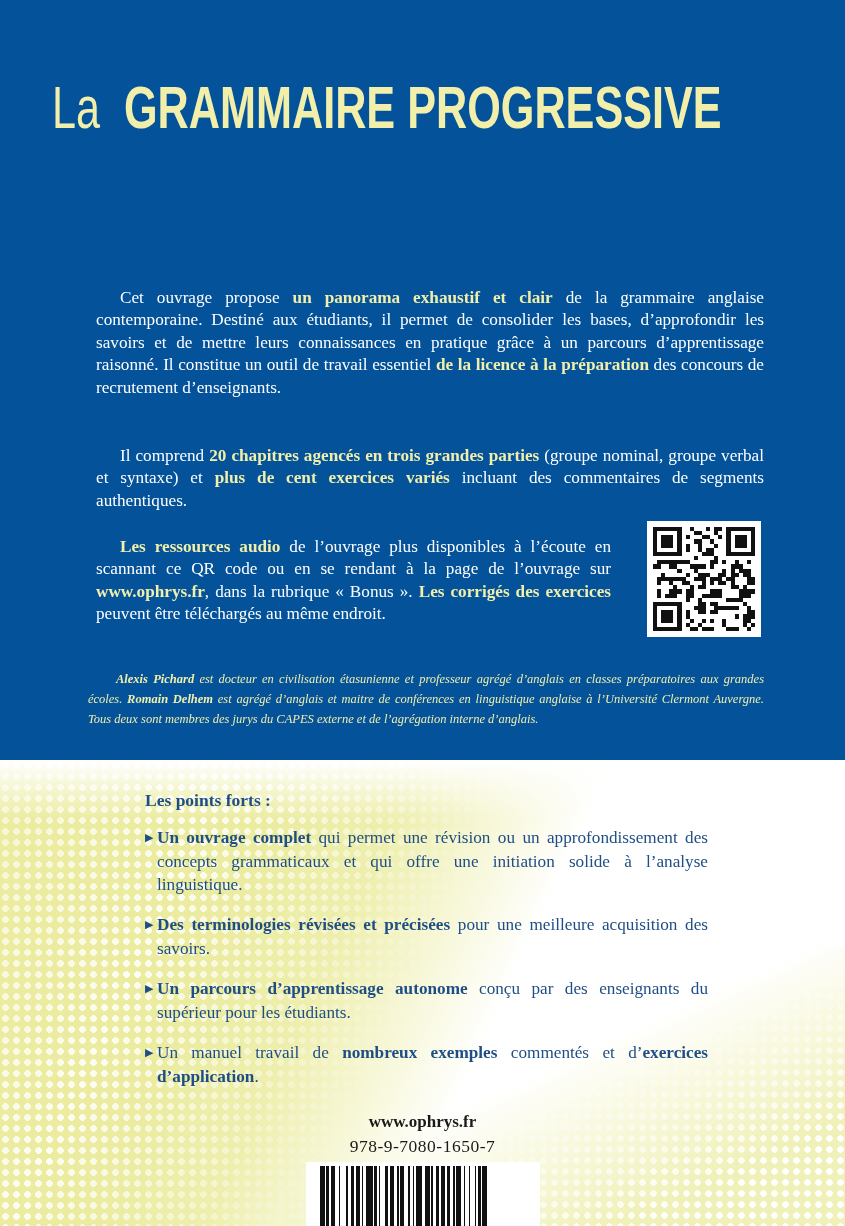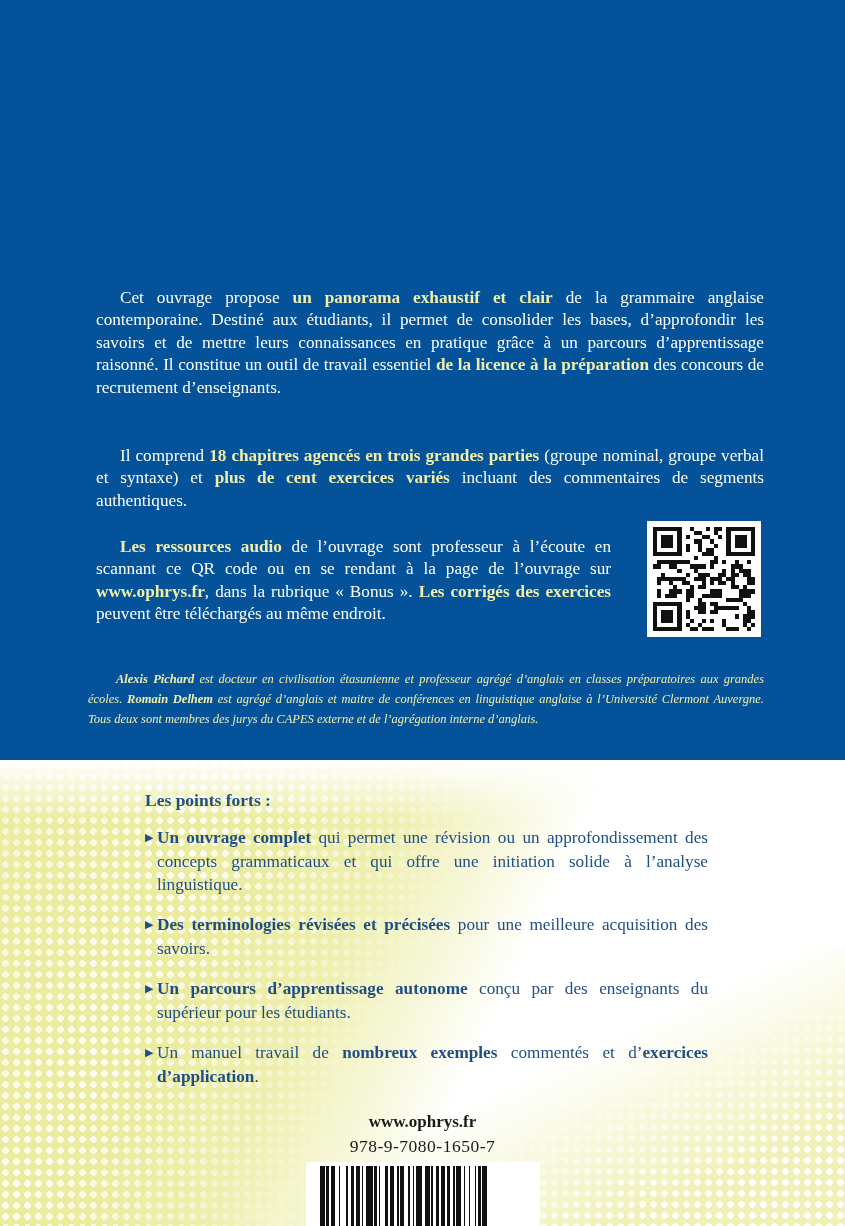--- a/index.html
+++ b/index.html
@@ -116,26 +116,30 @@
       position: absolute; left: 306px; top: 1162px; width: 234px; height: 64px;
       background: #ffffff; display: flex; align-items: stretch; padding: 4px 6px 0 14px;
     }
     .barcode i { display: block; background: #111; height: 100%; }
     .barcode s { display: block; height: 100%; }
   </style>
 </head>
 <body>
 
 <div class="top">
+  <div class="title-wrap">
+    <span class="t-la">La</span>
+    <span class="t-main">GRAMMAIRE PROGRESSIVE</span>
+  </div>
 
   <p class="para p1"><span>Cet ouvrage propose </span><b>un panorama exhaustif et clair</b><span> de la grammaire anglaise contemporaine. Destiné aux étudiants, il permet de consolider les bases, d’approfondir les savoirs et de mettre leurs connaissances en pratique grâce à un parcours d’apprentissage raisonné. Il constitue un outil de travail essentiel </span><b>de la licence à la préparation</b><span> des concours de recrutement d’enseignants.</span></p>
 
-  <p class="para p2"><span>Il comprend </span><b>18 chapitres agencés en trois grandes parties</b><span> (groupe nominal, groupe verbal et syntaxe) et </span><b>plus de cent exercices variés</b><span> incluant des commentaires de segments authentiques.</span></p>
-
-  <p class="para p3"><b>Les ressources audio</b><span> de l’ouvrage sont professeur à l’écoute en scannant ce QR code ou en se rendant à la page de l’ouvrage sur </span><b>www.ophrys.fr</b><span>, dans la rubrique « Bonus ». </span><b>Les corrigés des exercices</b><span> peuvent être téléchargés au même endroit.</span></p>
+  <p class="para p2"><span>Il comprend </span><b>20 chapitres agencés en trois grandes parties</b><span> (groupe nominal, groupe verbal et syntaxe) et </span><b>plus de cent exercices variés</b><span> incluant des commentaires de segments authentiques.</span></p>
+
+  <p class="para p3"><b>Les ressources audio</b><span> de l’ouvrage plus disponibles à l’écoute en scannant ce QR code ou en se rendant à la page de l’ouvrage sur </span><b>www.ophrys.fr</b><span>, dans la rubrique « Bonus ». </span><b>Les corrigés des exercices</b><span> peuvent être téléchargés au même endroit.</span></p>
 
   <div class="qr" title="QR code">
     <div class="qr-grid" id="qr-grid">
         <i style="background: rgb(17, 17, 17);"></i>
         <i style="background: rgb(17, 17, 17);"></i>
         <i style="background: rgb(17, 17, 17);"></i>
         <i style="background: rgb(17, 17, 17);"></i>
         <i style="background: rgb(17, 17, 17);"></i>
         <i style="background: rgb(17, 17, 17);"></i>
         <i style="background: rgb(17, 17, 17);"></i>

